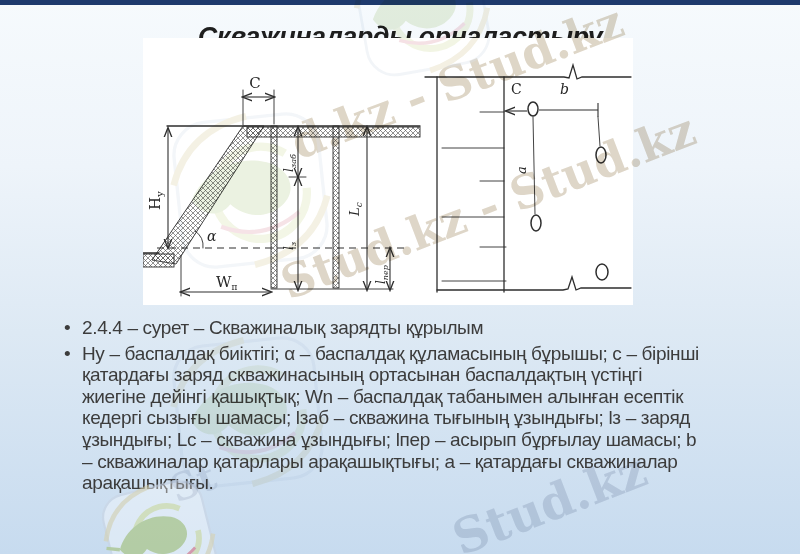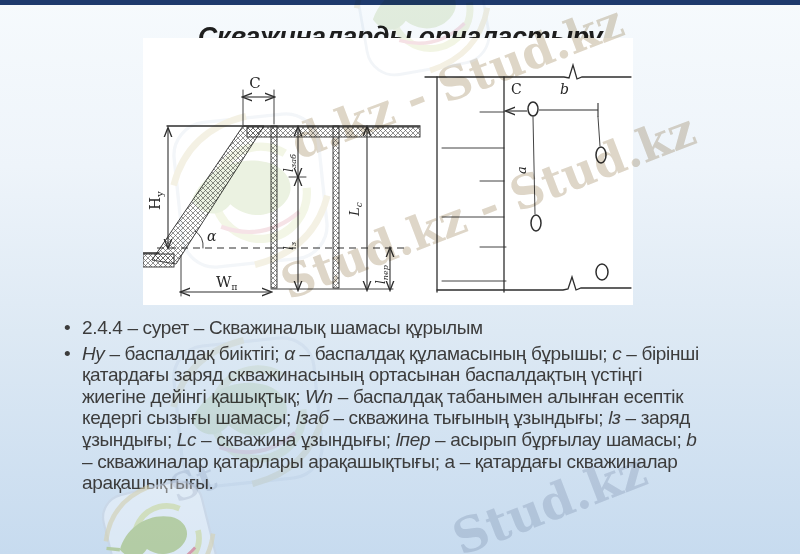--- a/index.html
+++ b/index.html
@@ -22,21 +22,21 @@
   .dash{stroke:#2e2e2e;stroke-width:1.2;stroke-dasharray:7 5;fill:none;}
   .hatched{fill:url(#hx);stroke:#2e2e2e;stroke-width:0.9;}
   .hole{fill:url(#hx);stroke:#2e2e2e;stroke-width:0.9;}
   .circ{fill:none;stroke:#2e2e2e;stroke-width:1.5;}
   
   .bullets{position:absolute;left:62px;top:317px;width:648px;color:#3c3c3c;
     font-size:19px;line-height:21.6px;letter-spacing:-0.35px;}
   .bullets ul{list-style:none;margin:0;padding:0;}
   .bullets li{position:relative;padding-left:20px;margin-bottom:4px;}
   .bullets .mk{position:absolute;left:2px;top:0;}
-  .bullets .it{font-style:italic;text-align:right;}
+  .bullets .it{text-align:right;}
   
   .wm-overlay{position:absolute;inset:0;pointer-events:none;mix-blend-mode:multiply;}
   .wm-run{position:absolute;font-family:"DejaVu Serif",serif;font-weight:700;white-space:nowrap;
     transform-origin:0 50%;transform:rotate(-21deg);}
   .wm-a{left:293px;top:118px;font-size:46px;color:#ded6c7;}
   .wm-b{left:283px;top:258px;font-size:46px;color:#ded6c8;}
   .wm-c{left:455px;top:512px;font-size:48px;color:#dfe2e8;}
   .wm-d{left:172px;top:468px;font-size:38px;color:#e7e9ee;}
   .wm-tile{position:absolute;}
   .tile1{left:168px;top:108px;width:165px;height:165px;transform:rotate(-6deg);opacity:.33;}
@@ -126,21 +126,21 @@
         <path class="thin" d="M390,79 L392,176"></path>
         <ellipse class="circ" cx="393" cy="185" rx="5" ry="8"></ellipse>
         <ellipse class="circ" cx="459" cy="234" rx="6" ry="8"></ellipse>
         <path class="ln" d="M294,252 H420 l5,-1 l4,-12 l4,13 l5,-2 H488"></path>
       </g>
     </svg>
   </div>
 
   <div class="bullets">
     <ul>
-        <li><span class="mk">•</span><span>2.4.4 – сурет – Скважиналық шамасы құрылым</span></li>
+        <li><span class="mk">•</span><span>2.4.4 – сурет – Скважиналық зарядты құрылым</span></li>
         <li><span class="mk">•</span><span class="it">Ну</span><span> – баспалдақ биіктігі; </span><span class="it">α</span><span> – баспалдақ құламасының бұрышы; </span><span class="it">с</span><span> – бірінші қатардағы заряд скважинасының ортасынан баспалдақтың үстіңгі жиегіне дейінгі қашықтық; </span><span class="it">Wn</span><span> – баспалдақ табанымен алынған есептік кедергі сызығы шамасы; </span><span class="it">lзаб</span><span> – скважина тығының ұзындығы; </span><span class="it">lз</span><span> – заряд ұзындығы; </span><span class="it">Lc</span><span> – скважина ұзындығы; </span><span class="it">lпер</span><span> – асырып бұрғылау шамасы; </span><span class="it">b</span><span> – скважиналар қатарлары арақашықтығы; </span><span>а – қатардағы скважиналар арақашықтығы.</span></li>
       </ul>
   </div>
 
   <svg class="tile3" viewBox="0 0 100 100">
     <rect x="6" y="6" width="88" height="88" rx="20" fill="#ffffff" fill-opacity="0.55" stroke="#c9d5e5" stroke-width="2"></rect>
     <path d="M4,42 Q16,10 52,5" fill="none" stroke="#d8cfa6" stroke-width="4" opacity="0.8"></path>
     <path d="M96,58 Q84,90 48,95" fill="none" stroke="#d8cfa6" stroke-width="4" opacity="0.8"></path>
     <circle cx="56" cy="52" r="28" fill="none" stroke="#d3dfa5" stroke-width="5" stroke-dasharray="150 26"></circle>
     <path d="M14,52 C24,34 46,27 64,35 C76,41 78,54 68,61 C57,69 44,65 37,57 C29,65 19,62 14,52 Z" fill="#a9c57f"></path>

